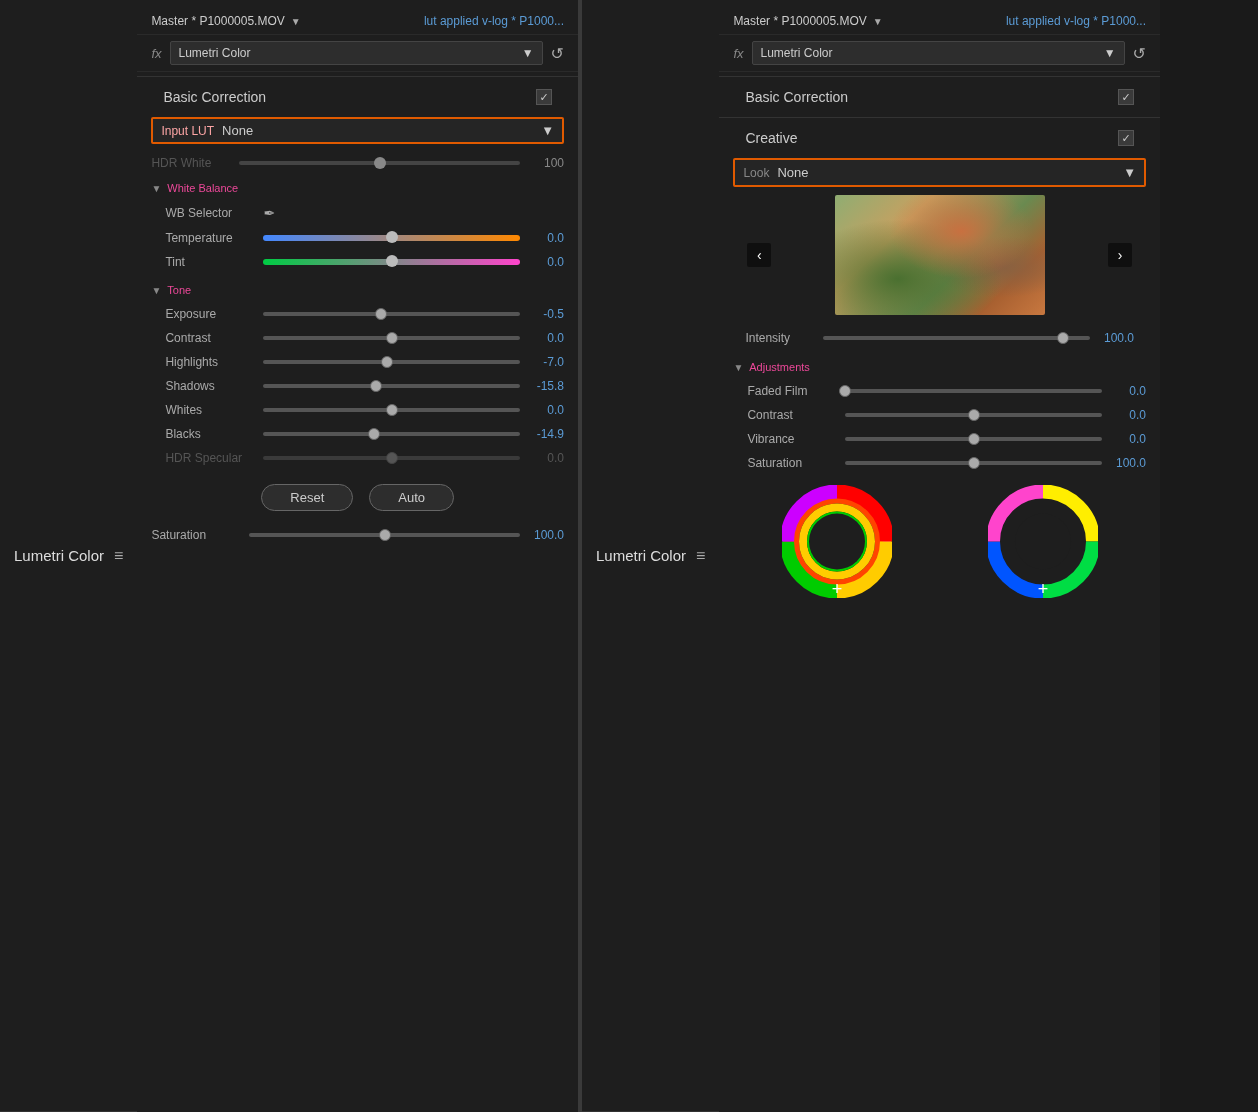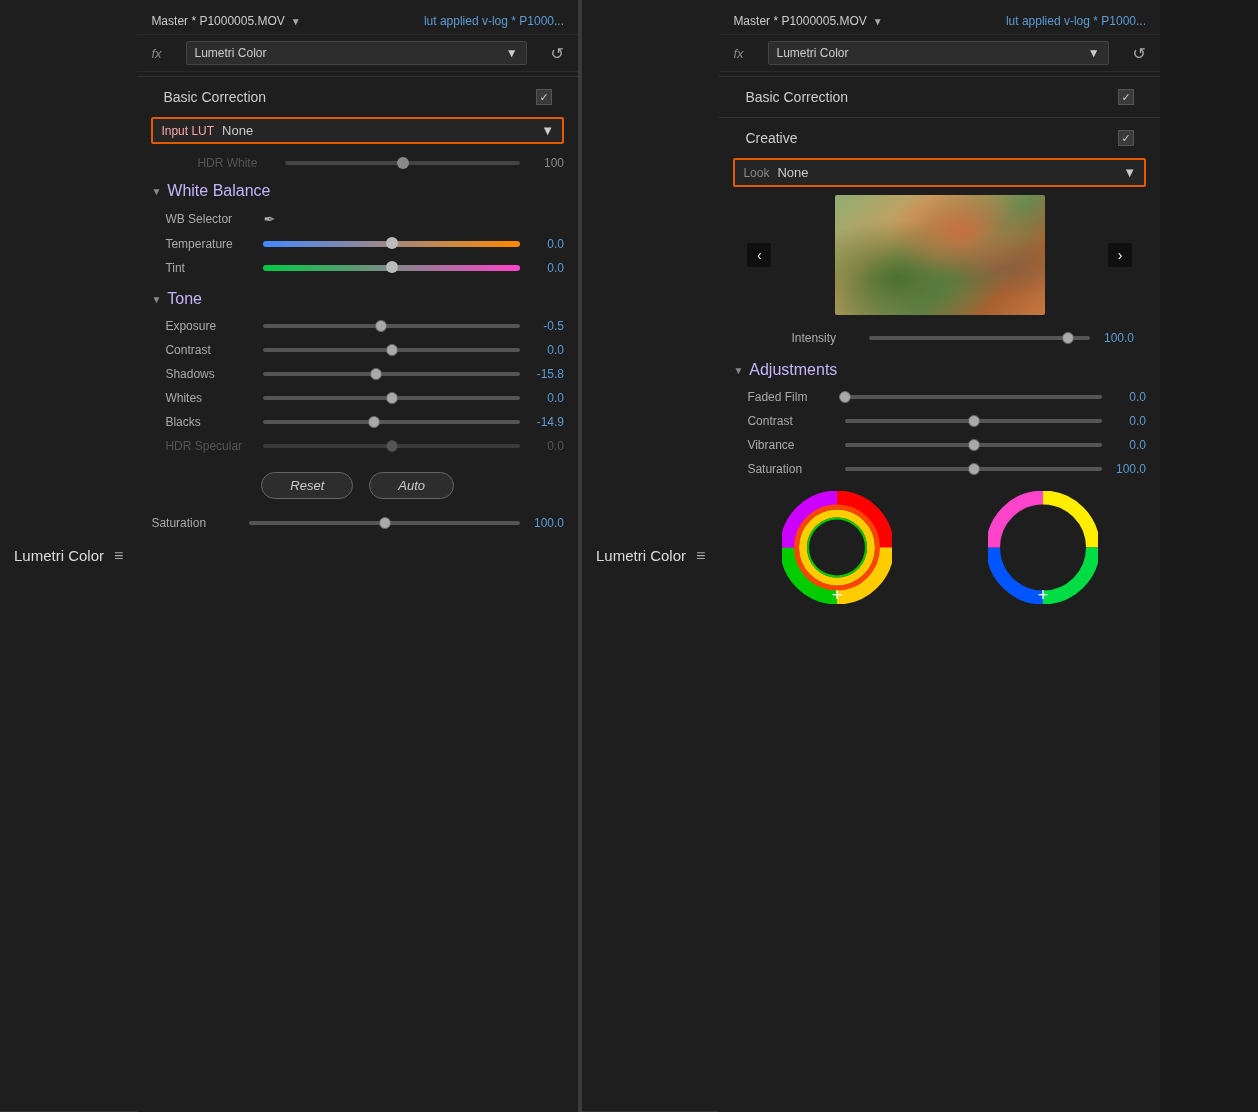--- a/index.html
+++ b/index.html
@@ -72,21 +72,21 @@
     .clip-effect {
       color: #5b9bd5;
       font-size: 12px;
       margin-left: auto;
     }
 
     .fx-row {
       display: flex;
       align-items: center;
       padding: 6px 14px;
-      gap: 24px;
+      gap: 8px;
       border-bottom: 1px solid #2a2a2a;
     }
 
     .fx-label {
       color: #888;
       font-style: italic;
       font-size: 13px;
     }
 
     .fx-dropdown {
@@ -163,21 +163,20 @@
       justify-content: space-between;
       cursor: pointer;
       color: #ccc;
     }
 
     .hdr-row {
       display: flex;
       align-items: center;
       padding: 4px 14px;
       gap: 8px;
-      margin-left: 46px;
     }
 
     .hdr-label {
       color: #555;
       font-size: 12px;
       min-width: 80px;
     }
 
     .slider-track {
       flex: 1;
@@ -216,22 +215,22 @@
 
     .sub-section-header {
       display: flex;
       align-items: center;
       padding: 6px 14px;
       gap: 6px;
       cursor: pointer;
     }
 
     .sub-section-title {
-      font-size: 16px;
-      color: #c4b5fd;
+      font-size: 11px;
+      color: #ec4899;
     }
 
     .chevron {
       color: #888;
       font-size: 10px;
     }
 
     .sub-row {
       display: flex;
       align-items: center;
@@ -298,21 +297,20 @@
     }
 
     .pill-button {
       border: 1px solid #666;
       background: #2d2d2d;
       color: #ccc;
       border-radius: 20px;
       padding: 5px 28px;
       font-size: 13px;
       cursor: pointer;
-      font-style: italic;
     }
 
     .saturation-row {
       display: flex;
       align-items: center;
       padding: 5px 14px;
       gap: 8px;
     }
 
     .sat-label {
@@ -508,20 +506,27 @@
       </div>
 
       <div class="sub-row">
         <span class="sub-label">Contrast</span>
         <div class="tone-slider-track">
           <div class="tone-thumb" style="left: 50%;"></div>
         </div>
         <span class="slider-value blue">0.0</span>
       </div>
 
+      <div class="sub-row">
+        <span class="sub-label">Highlights</span>
+        <div class="tone-slider-track">
+          <div class="tone-thumb" style="left: 48%;"></div>
+        </div>
+        <span class="slider-value blue">-7.0</span>
+      </div>
 
       <div class="sub-row">
         <span class="sub-label">Shadows</span>
         <div class="tone-slider-track">
           <div class="tone-thumb" style="left: 44%;"></div>
         </div>
         <span class="slider-value blue">-15.8</span>
       </div>
 
       <div class="sub-row">

